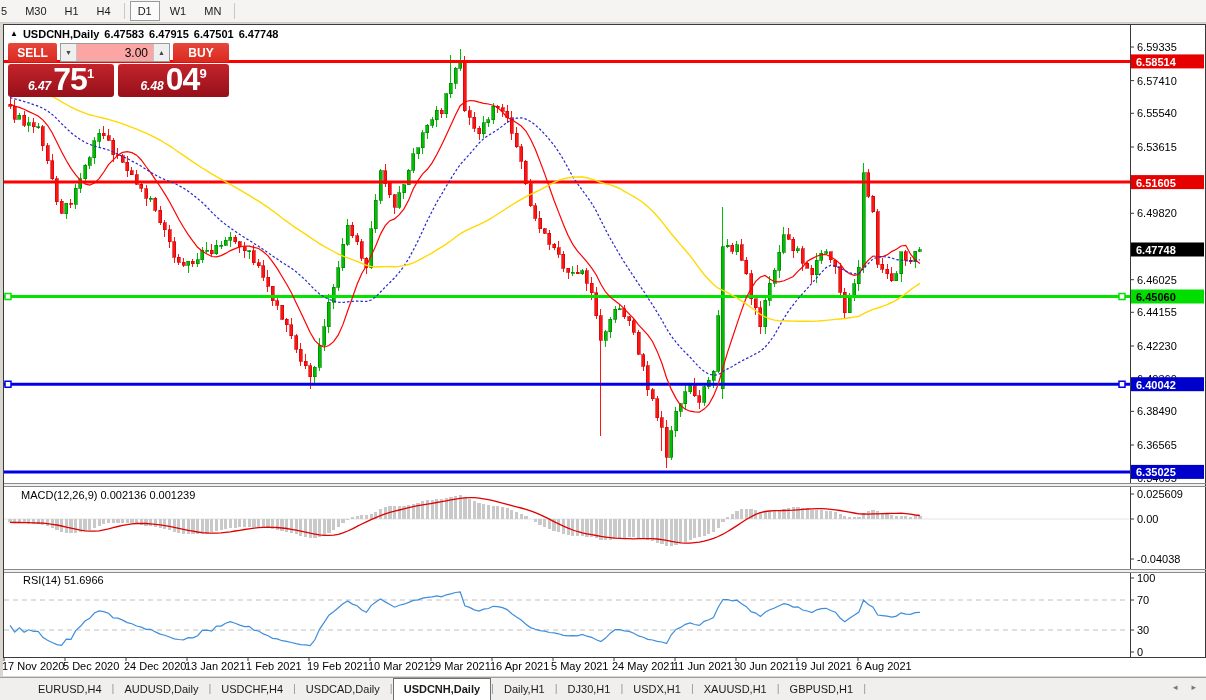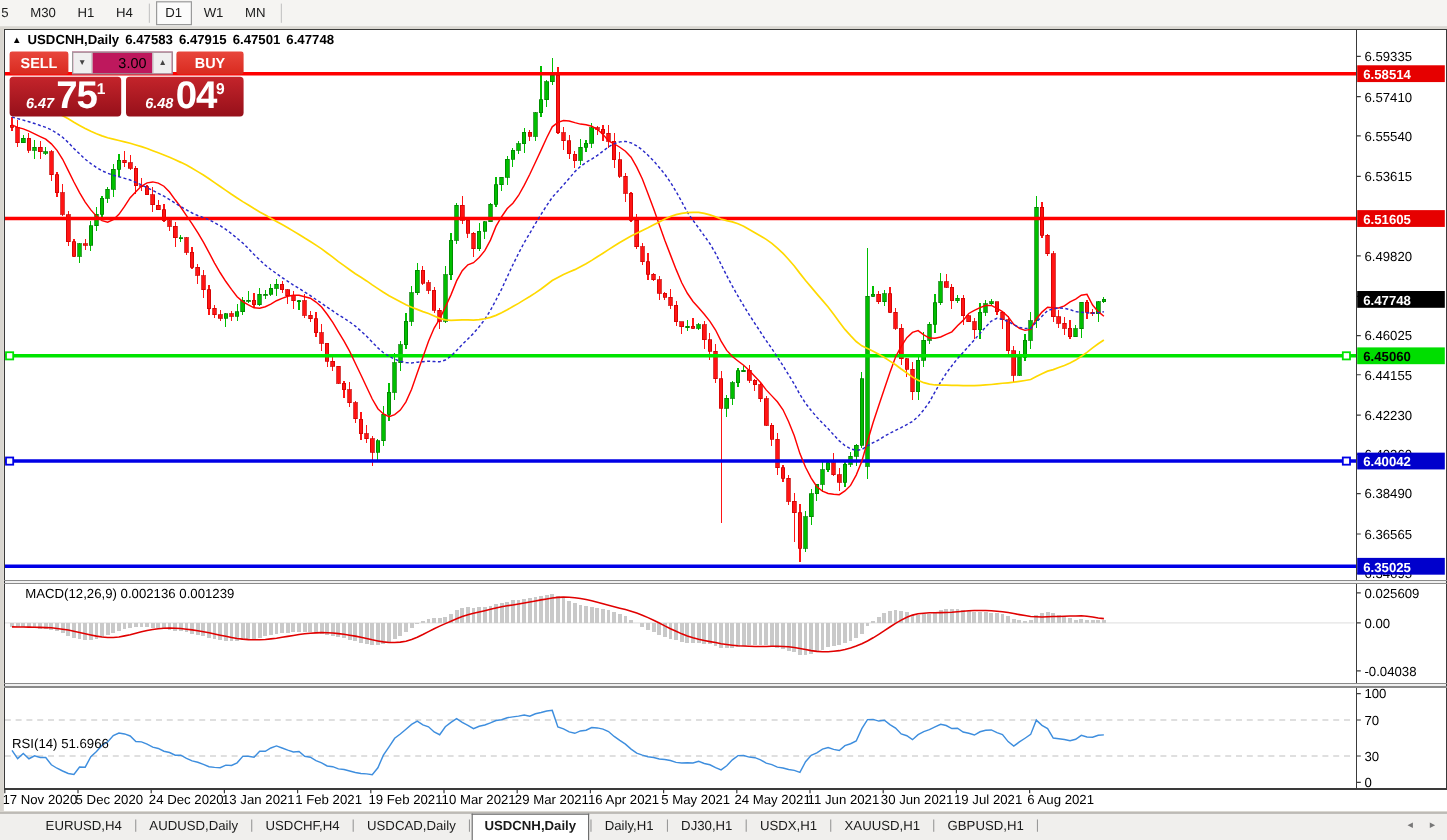--- a/index.html
+++ b/index.html
@@ -7,26 +7,26 @@
   .toolbar{position:absolute;left:0;top:0;width:1206px;height:22px;background:#F5F4F2;
     border-bottom:1px solid #CFCCC7;display:flex;align-items:center;font-size:11px;color:#1a1a1a;}
   .tbtn{padding:3px 7px;margin:0 1px;border:1px solid transparent;white-space:nowrap;cursor:default;}
   .tbtn.cut{margin-left:-7px;}
   .tbtn.active{background:#FBFBFB;border:1px solid #9A9A9A;text-align:right;}
   .tsep{width:1px;height:16px;background:#C8C8C8;margin:0 4px;display:inline-block;}
   .chartwin{position:absolute;left:3px;top:24px;}
   .hdr{position:absolute;left:10px;top:28px;z-index:5;font-size:11px;font-weight:700;color:#000;
     display:flex;gap:5px;align-items:center;}
   .hdr .ic{font-size:8px;line-height:8px;}
-  .tw{position:absolute;left:8px;top:43px;width:195px;z-index:6;}
+  .tw{position:absolute;left:8px;top:43px;width:221px;z-index:6;}
   .twrow1{display:flex;height:19px;}
   .twbtn{color:#fff;font-size:12px;font-weight:700;display:flex;align-items:center;justify-content:center;
     background:linear-gradient(#E8463C,#D92A1F);border-radius:2px;cursor:pointer;}
   .sellbtn{width:49px;}.buybtn{width:56px;}
-  .spin{flex:1;display:flex;border:1px solid #9B9B9B;background:#be185d;margin:0 3px;}
+  .spin{flex:1;display:flex;border:1px solid #9B9B9B;background:#fca5a5;margin:0 3px;}
   .sparrow{width:15px;background:#EFEFEF;display:flex;align-items:center;justify-content:center;
     font-size:7px;color:#444;cursor:pointer;}
   .sparrow.l{border-right:1px solid #C4C4C4;}.sparrow.r{border-left:1px solid #C4C4C4;}
   .sval{flex:1;font-size:12px;color:#000;text-align:right;padding:2px 5px 0 0;}
   .twrow2{display:flex;gap:4px;margin-top:2px;height:33px;}
   .pricebox{border-radius:3px;color:#fff;display:flex;justify-content:center;cursor:pointer;
     background:linear-gradient(#C4242B,#96101A);padding:0 2px;}
   .pb-sell{width:105px;}.pb-buy{width:110px;}
   .pb-small{font-size:12px;font-weight:700;align-self:flex-end;padding:0 2px 4px 0;font-style:italic;}
   .pb-big{font-size:32px;font-weight:700;line-height:31px;letter-spacing:-1px;}
@@ -812,21 +812,21 @@
     </div>
     <div class="pricebox pb-buy">
       <span class="pb-small">6.48</span>
       <span class="pb-big">04</span>
       <span class="pb-sup">9</span>
     </div>
   </div>
 </div>
 
 <div class="indlbl" style="left:11px;top:489px;">MACD(12,26,9) 0.002136 0.001239</div>
-<div class="indlbl" style="left:0;top:574px;margin-top:40px;">RSI(14) 51.6966</div>
+<div class="indlbl" style="left:13px;top:574px;">RSI(14) 51.6966</div>
 
 <div class="tabbar">
     <span class="tab">EURUSD,H4</span>
     <span class="tabsep">|</span>
     <span class="tab">AUDUSD,Daily</span>
     <span class="tabsep">|</span>
     <span class="tab">USDCHF,H4</span>
     <span class="tabsep">|</span>
     <span class="tab">USDCAD,Daily</span>
     <span class="tabsep">|</span>

